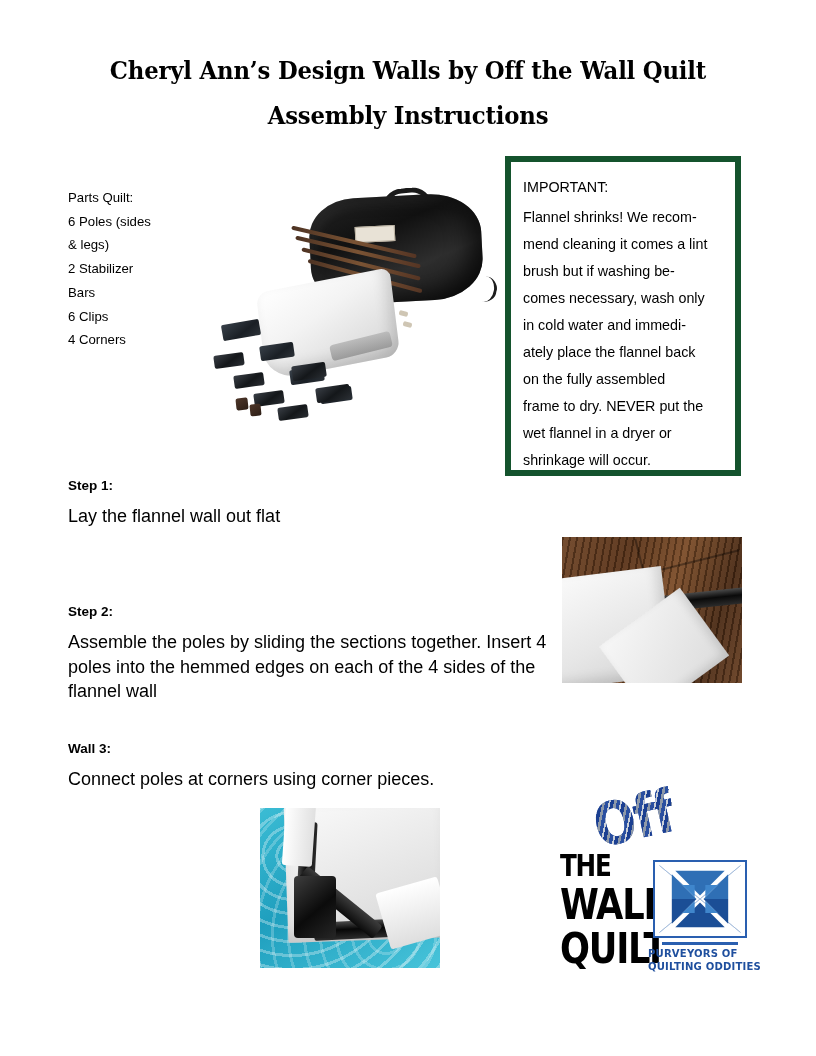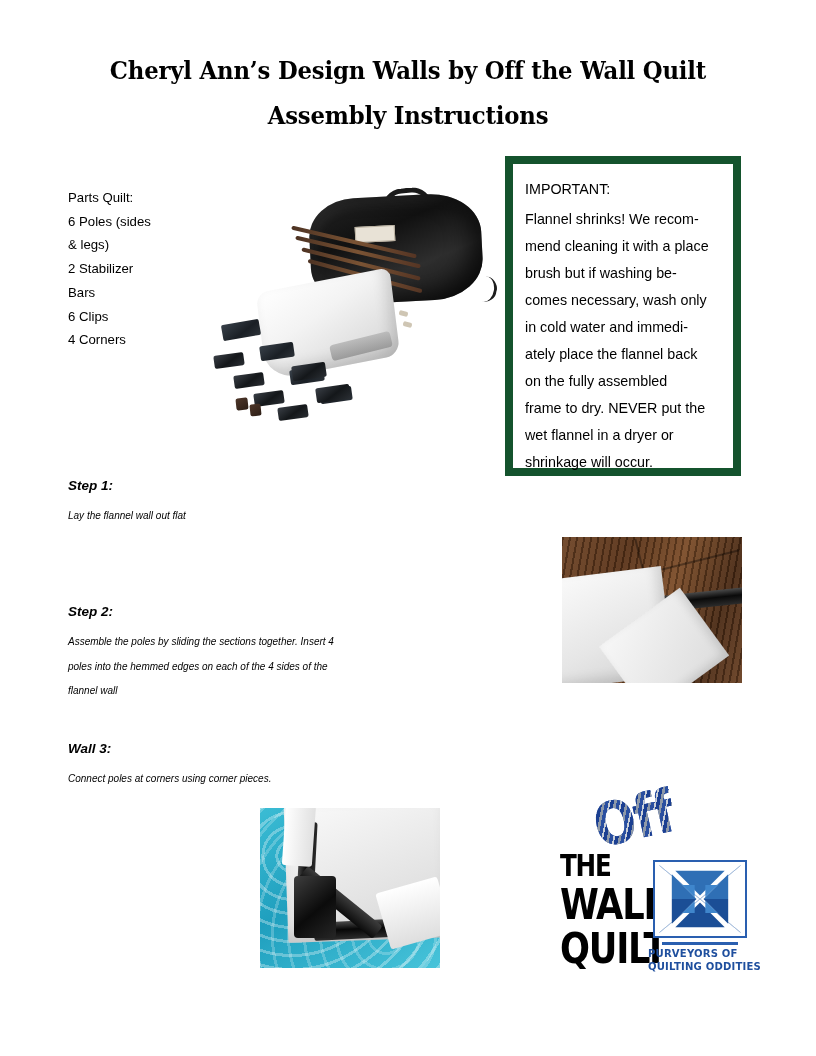--- a/index.html
+++ b/index.html
@@ -152,42 +152,41 @@
     border-radius: 2px;
   }
 
   
   .important-box {
     position: absolute;
     left: 505px;
     top: 156px;
     width: 236px;
     height: 320px;
-    border: 8px solid #14532d;
+    border: 6px solid #14532d;
     box-sizing: border-box;
     padding: 12px 12px 16px 12px;
     font-size: 14.3px;
     line-height: 27px;
   }
   .important-heading { margin-bottom: 3px; }
   .important-body div { white-space: nowrap; }
 
   
   .step {
     position: absolute;
     left: 68px;
-    font-style: italic;
   }
   .step-head {
     font-size: 13.5px;
     font-weight: bold;
     margin-bottom: 11px;
   }
   .step-body {
-    font-size: 10px;
+    font-size: 18px;
     line-height: 24.5px;
   }
   .step-body div { white-space: nowrap; }
 
   #step1 { top: 478px; }
   #step2 { top: 604px; }
   #step3 { top: 741px; }
 
   
   .step2-photo {
@@ -459,21 +458,21 @@
   <div class="pp-clip" style="left:112px; top:208px; width:34px; height:15px; transform:rotate(-8deg);"></div>
 
   <div class="pp-brown" style="left:32px; top:220px; width:12px; height:12px; transform:rotate(-6deg);"></div>
   <div class="pp-brown" style="left:46px; top:226px; width:11px; height:12px; transform:rotate(-6deg);"></div>
 </div>
 
 <div class="important-box">
   <div class="important-heading">IMPORTANT:</div>
   <div class="important-body">
     <div>Flannel shrinks!  We recom-</div>
-    <div>mend cleaning it with a place</div>
+    <div>mend cleaning it comes a lint</div>
     <div>brush but if washing be-</div>
     <div>comes necessary, wash only</div>
     <div>in cold water and immedi-</div>
     <div>ately place the flannel back</div>
     <div>on the fully assembled</div>
     <div>frame to dry.  NEVER put the</div>
     <div>wet flannel in a dryer or</div>
     <div>shrinkage will occur.</div>
   </div>
 </div>

